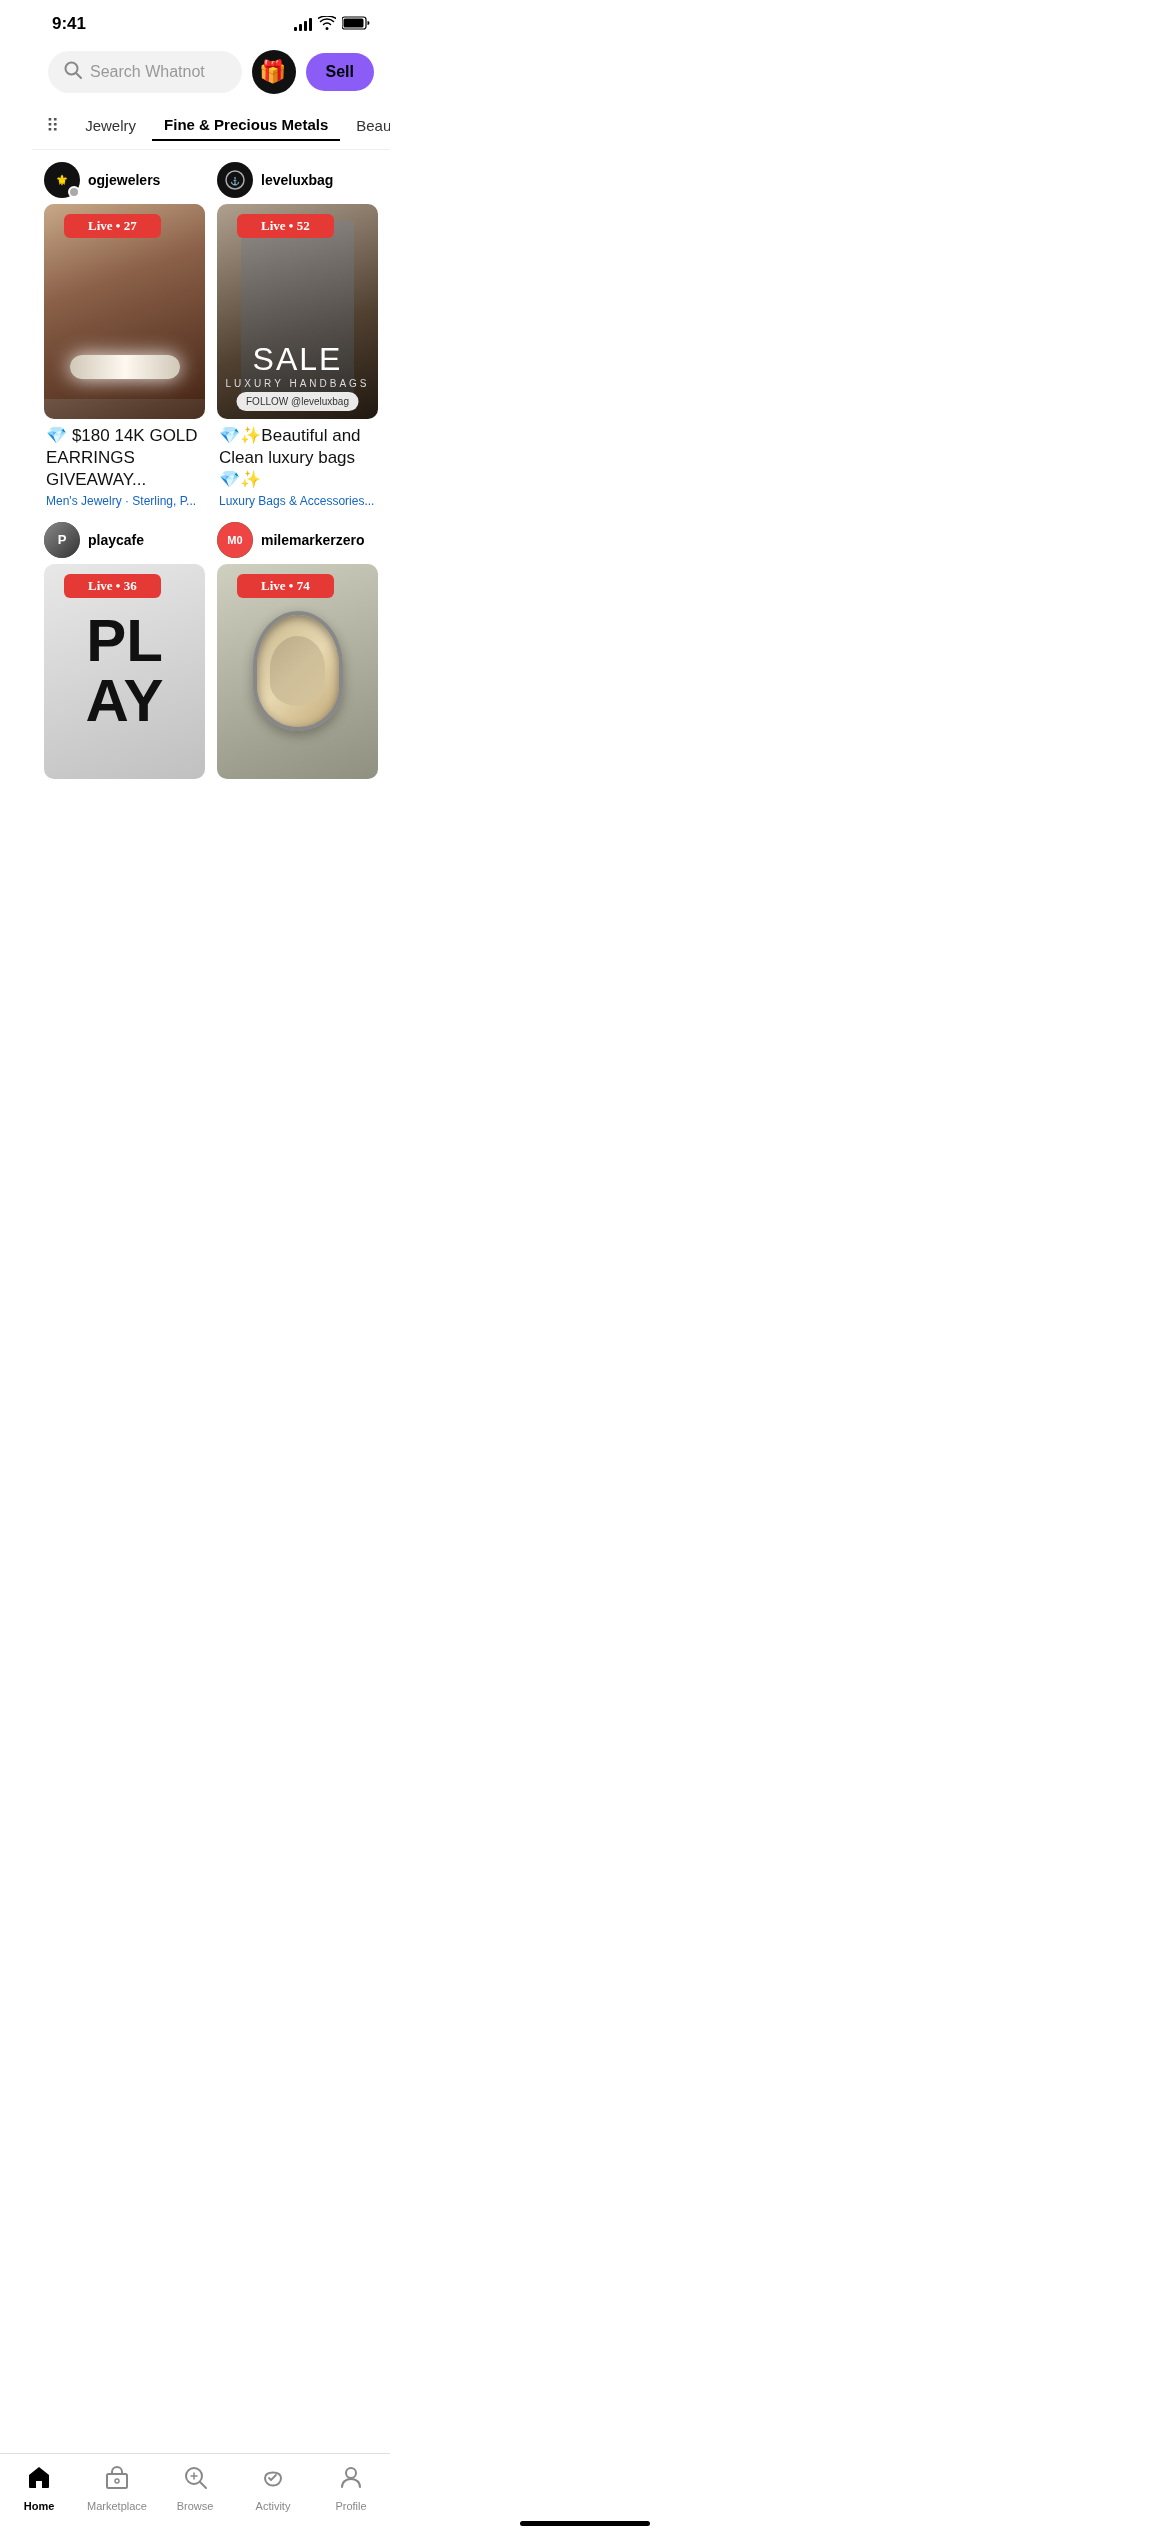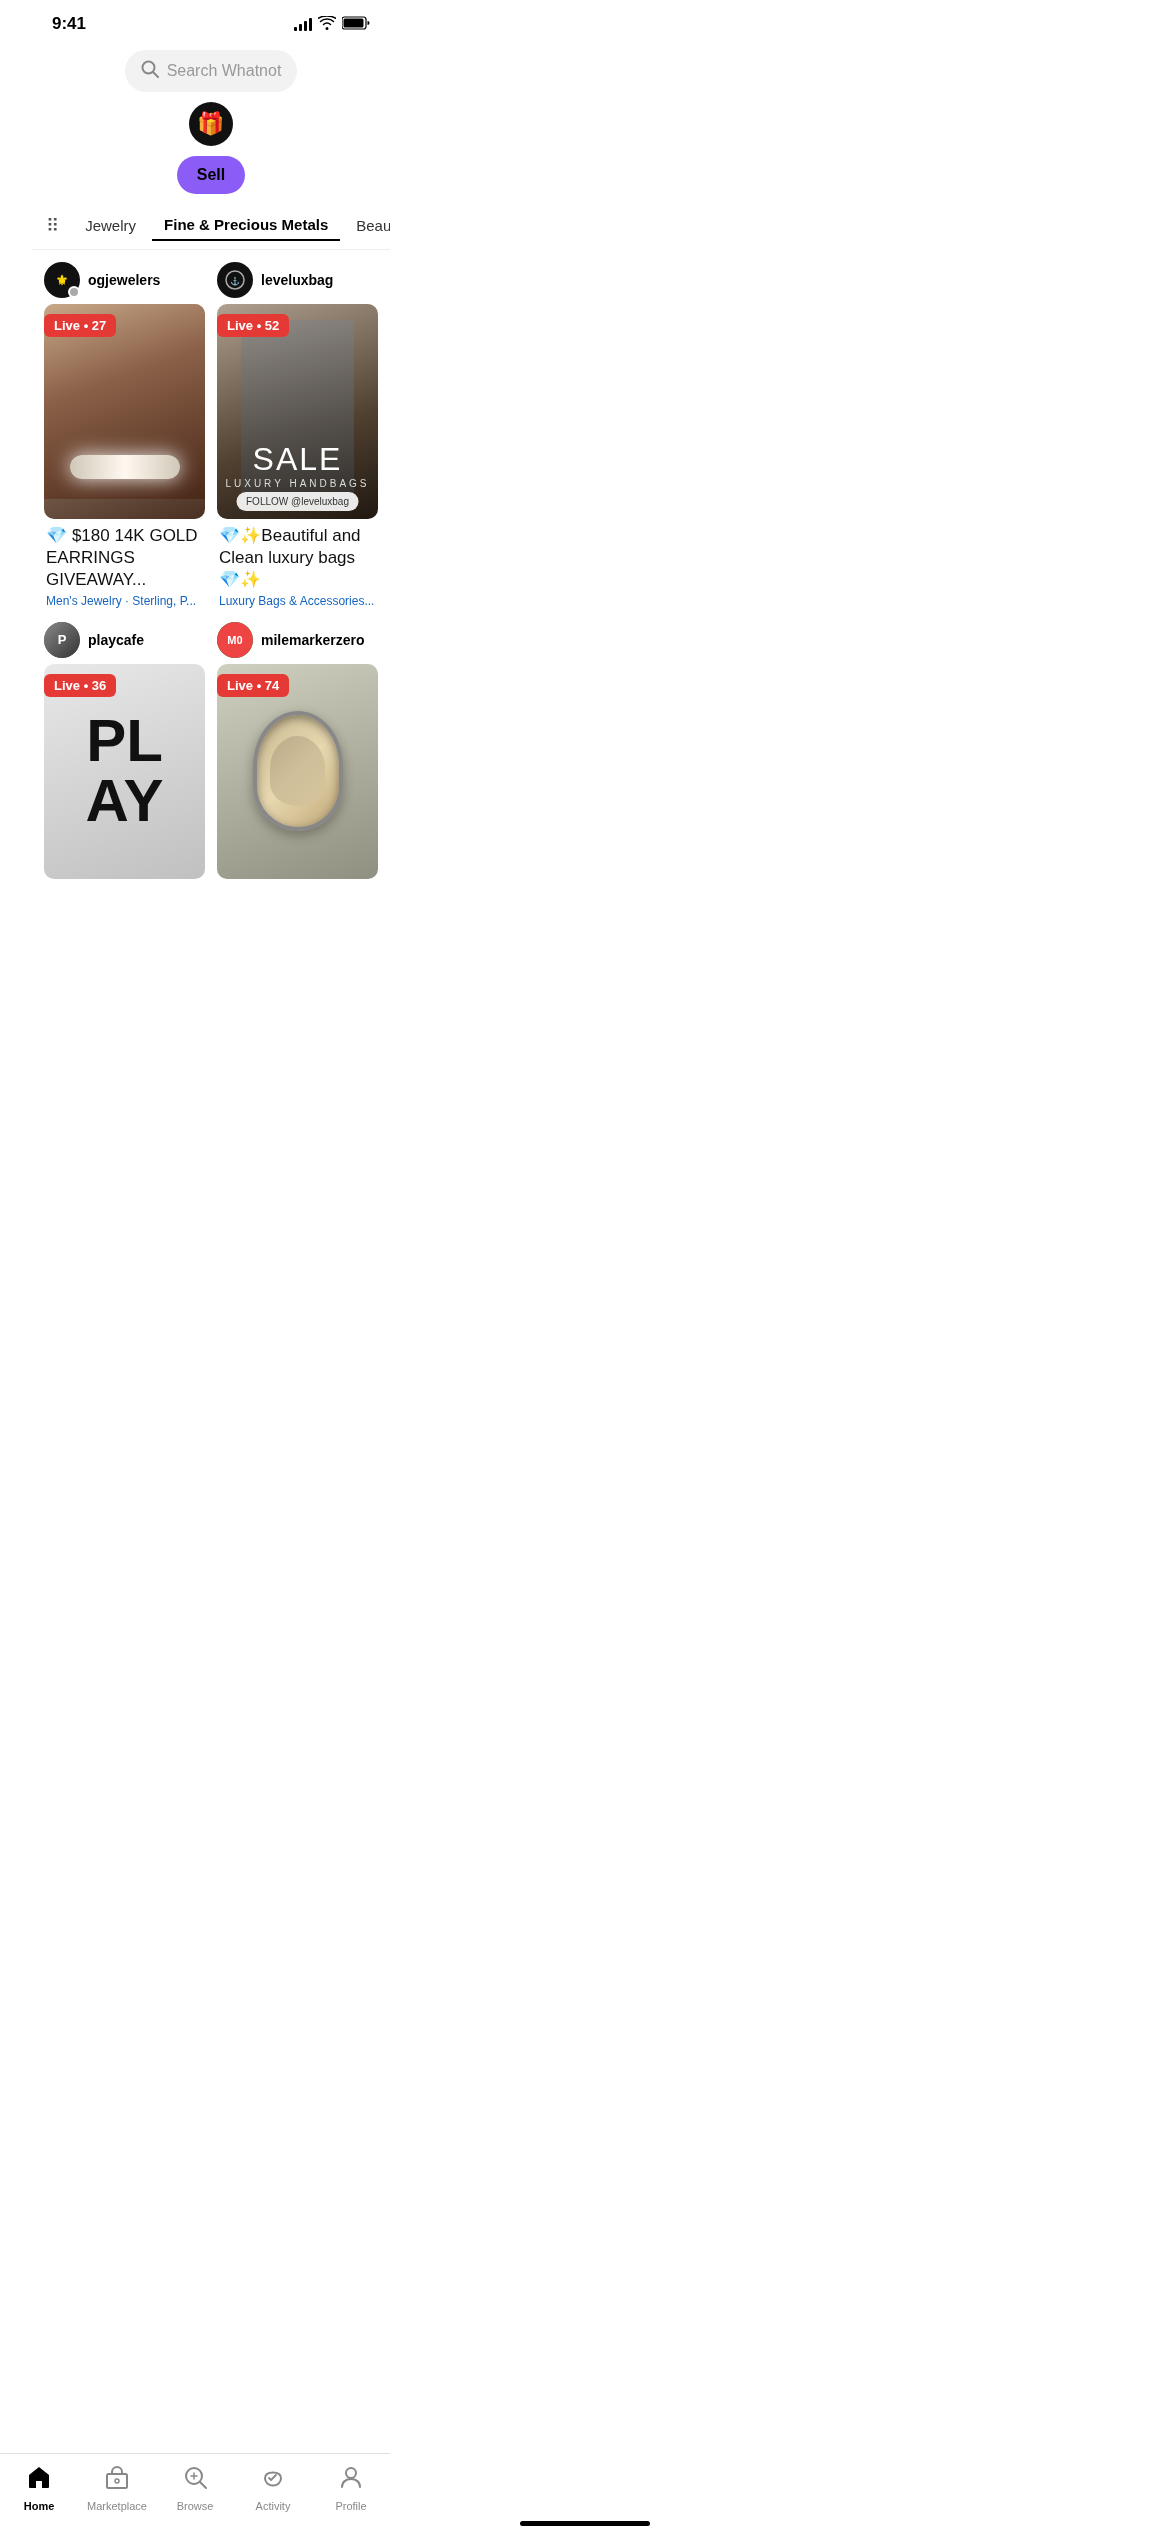--- a/index.html
+++ b/index.html
@@ -46,21 +46,20 @@
       font-size: 14px;
       color: #000;
     }
 
     
     .search-bar-row {
       display: flex;
       align-items: center;
       padding: 8px 16px;
       gap: 10px;
-      flex-direction: column;
     }
     .search-input-wrap {
       flex: 1;
       display: flex;
       align-items: center;
       background: #f2f2f2;
       border-radius: 25px;
       padding: 10px 16px;
       gap: 8px;
     }
@@ -243,27 +242,28 @@
       font-size: 60px;
       font-weight: 900;
       color: #111;
       line-height: 1;
       text-align: center;
     }
 
     .live-badge {
       position: absolute;
       top: 10px;
-      left: 0;
+      left: 20px;
       background: #e53935;
       color: #fff;
       font-size: 13px;
       font-weight: 700;
-      padding: 4px 10px;
+      padding: 4px 24px;
       border-radius: 6px;
+      font-family: Liberation Serif, serif;
     }
 
     .card-desc {
       padding: 6px 2px 2px;
     }
     .card-title {
       font-size: 17px;
       color: #111;
       line-height: 1.3;
       font-weight: 500;

